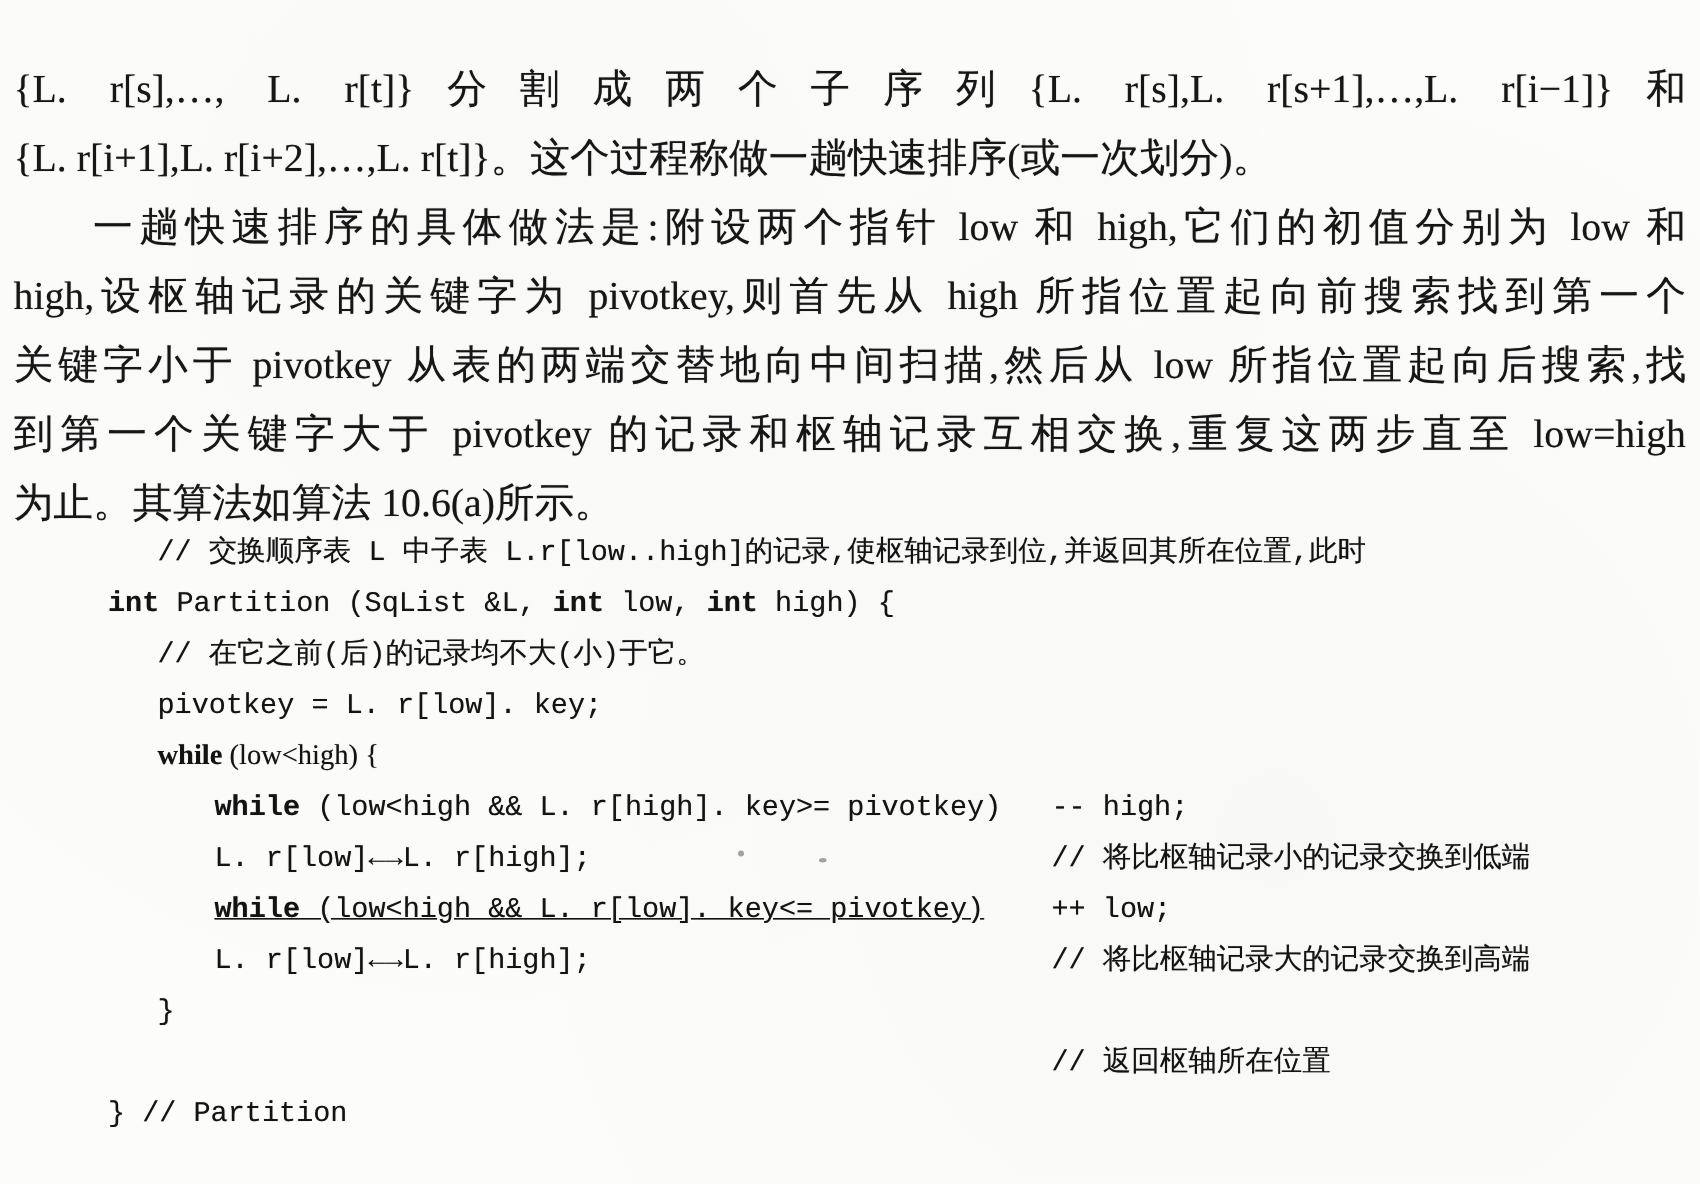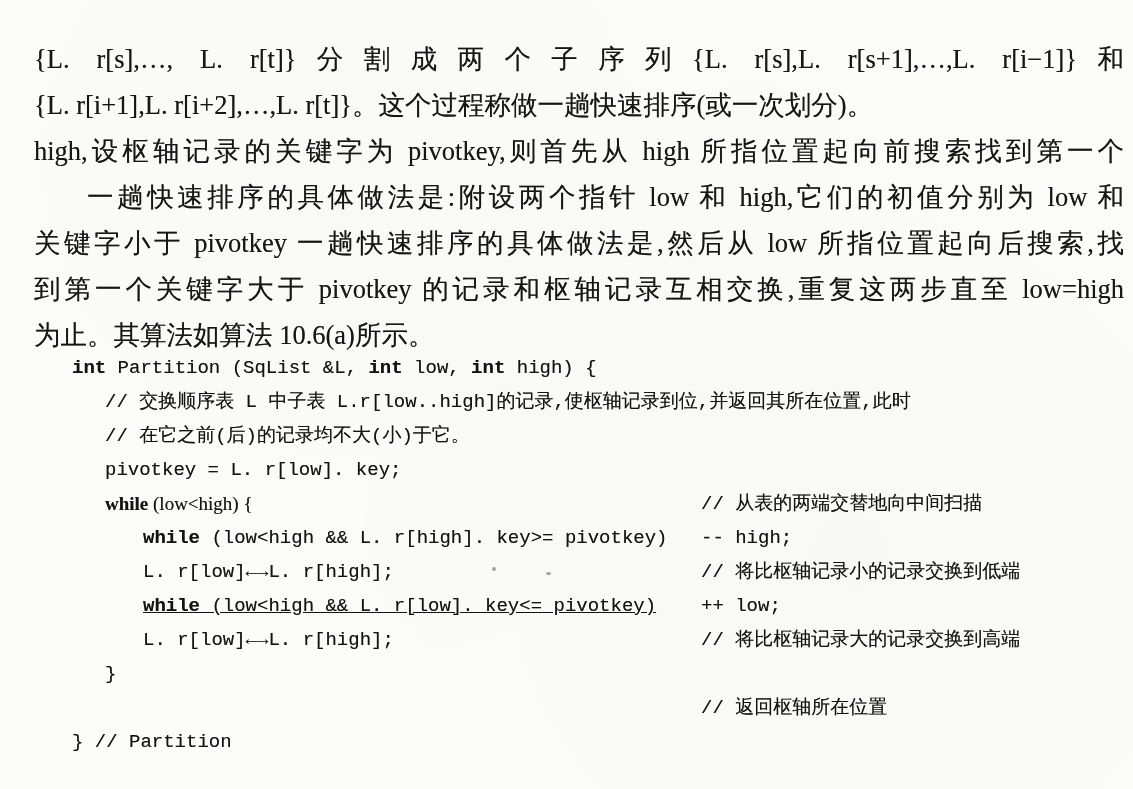--- a/index.html
+++ b/index.html
@@ -14,21 +14,21 @@
       radial-gradient(circle at 30% 20%, rgba(0,0,0,0.012), transparent 60%),
       radial-gradient(circle at 75% 70%, rgba(0,0,0,0.015), transparent 55%),
       #fcfcfb;
   }
   
   .bodytext{
     position:absolute;left:9px;top:36px;width:1115px;
     font-size:26.5px;line-height:46px;color:#161616;
     text-shadow:0 0 0.6px rgba(20,20,20,0.55);
   }
-  .tline{height:46px;white-space:nowrap;margin-left:25px;}
+  .tline{height:46px;white-space:nowrap;}
   .tline.just{
     white-space:normal;
     text-align:justify;
     text-align-last:justify;
     text-justify:inter-character;
   }
   .tline.ind{text-indent:53px;}
   
   .codeblock{
     position:absolute;left:0;top:351px;width:1133px;
@@ -43,42 +43,41 @@
   
   .dot{position:absolute;background:#5a5a5a;border-radius:50%;opacity:.55;}
 </style>
 </head>
 <body>
 
 <div class="page">
   <div class="bodytext" id="bodytext">
       <div class="tline just">{L. r[s],…, L. r[t]}分割成两个子序列{L. r[s],L. r[s+1],…,L. r[i−1]}和</div>
       <div class="tline">{L. r[i+1],L. r[i+2],…,L. r[t]}。这个过程称做一趟快速排序(或一次划分)。</div>
+      <div class="tline just ind">一趟快速排序的具体做法是:附设两个指针 low 和 high,它们的初值分别为 low 和</div>
       <div class="tline just">high,设枢轴记录的关键字为 pivotkey,则首先从 high 所指位置起向前搜索找到第一个</div>
-      <div class="tline just ind">一趟快速排序的具体做法是:附设两个指针 low 和 high,它们的初值分别为 low 和</div>
-      <div class="tline just">关键字小于 pivotkey 一趟快速排序的具体做法是,然后从 low 所指位置起向后搜索,找</div>
+      <div class="tline just">关键字小于 pivotkey 从表的两端交替地向中间扫描,然后从 low 所指位置起向后搜索,找</div>
       <div class="tline just">到第一个关键字大于 pivotkey 的记录和枢轴记录互相交换,重复这两步直至 low=high</div>
       <div class="tline">为止。其算法如算法 10.6(a)所示。</div>
     </div>
   <div class="codeblock" id="codeblock">
       <div class="cline">
-        <span class="cleft" style="left: 72px;"><b>int</b><span> Partition (SqList &amp;L, </span><b>int</b><span> low, </span><b>int</b><span> high) {</span></span>
+        <span class="cleft" style="left: 105px;"><span>// 交换顺序表 L 中子表 L.r[low..high]的记录,使枢轴记录到位,并返回其所在位置,此时</span></span>
       </div>
       <div class="cline">
-        <span class="cleft" style="left: 105px;"><span>// 交换顺序表 L 中子表 L.r[low..high]的记录,使枢轴记录到位,并返回其所在位置,此时</span></span>
+        <span class="cleft" style="left: 72px;"><b>int</b><span> Partition (SqList &amp;L, </span><b>int</b><span> low, </span><b>int</b><span> high) {</span></span>
       </div>
       <div class="cline">
         <span class="cleft" style="left: 105px; text-align: right;"><span>// 在它之前(后)的记录均不大(小)于它。</span></span>
       </div>
       <div class="cline">
         <span class="cleft" style="left: 105px;"><span>pivotkey = L. r[low]. key;</span></span>
       </div>
       <div class="cline">
         <span class="cleft" style="left: 105px; font-family: Liberation Serif, serif;"><b>while</b><span> (low&lt;high) {</span></span>
-        <span class="cright">// 从表的两端交替地向中间扫描</span>
       </div>
       <div class="cline">
         <span class="cleft" style="left: 143px;"><b>while</b><span> (low&lt;high &amp;&amp; L. r[high]. key&gt;= pivotkey)</span></span>
         <span class="cright">-- high;</span>
       </div>
       <div class="cline">
         <span class="cleft" style="left: 143px;"><span>L. r[low]←→L. r[high];</span></span>
         <span class="cright">// 将比枢轴记录小的记录交换到低端</span>
       </div>
       <div class="cline">

